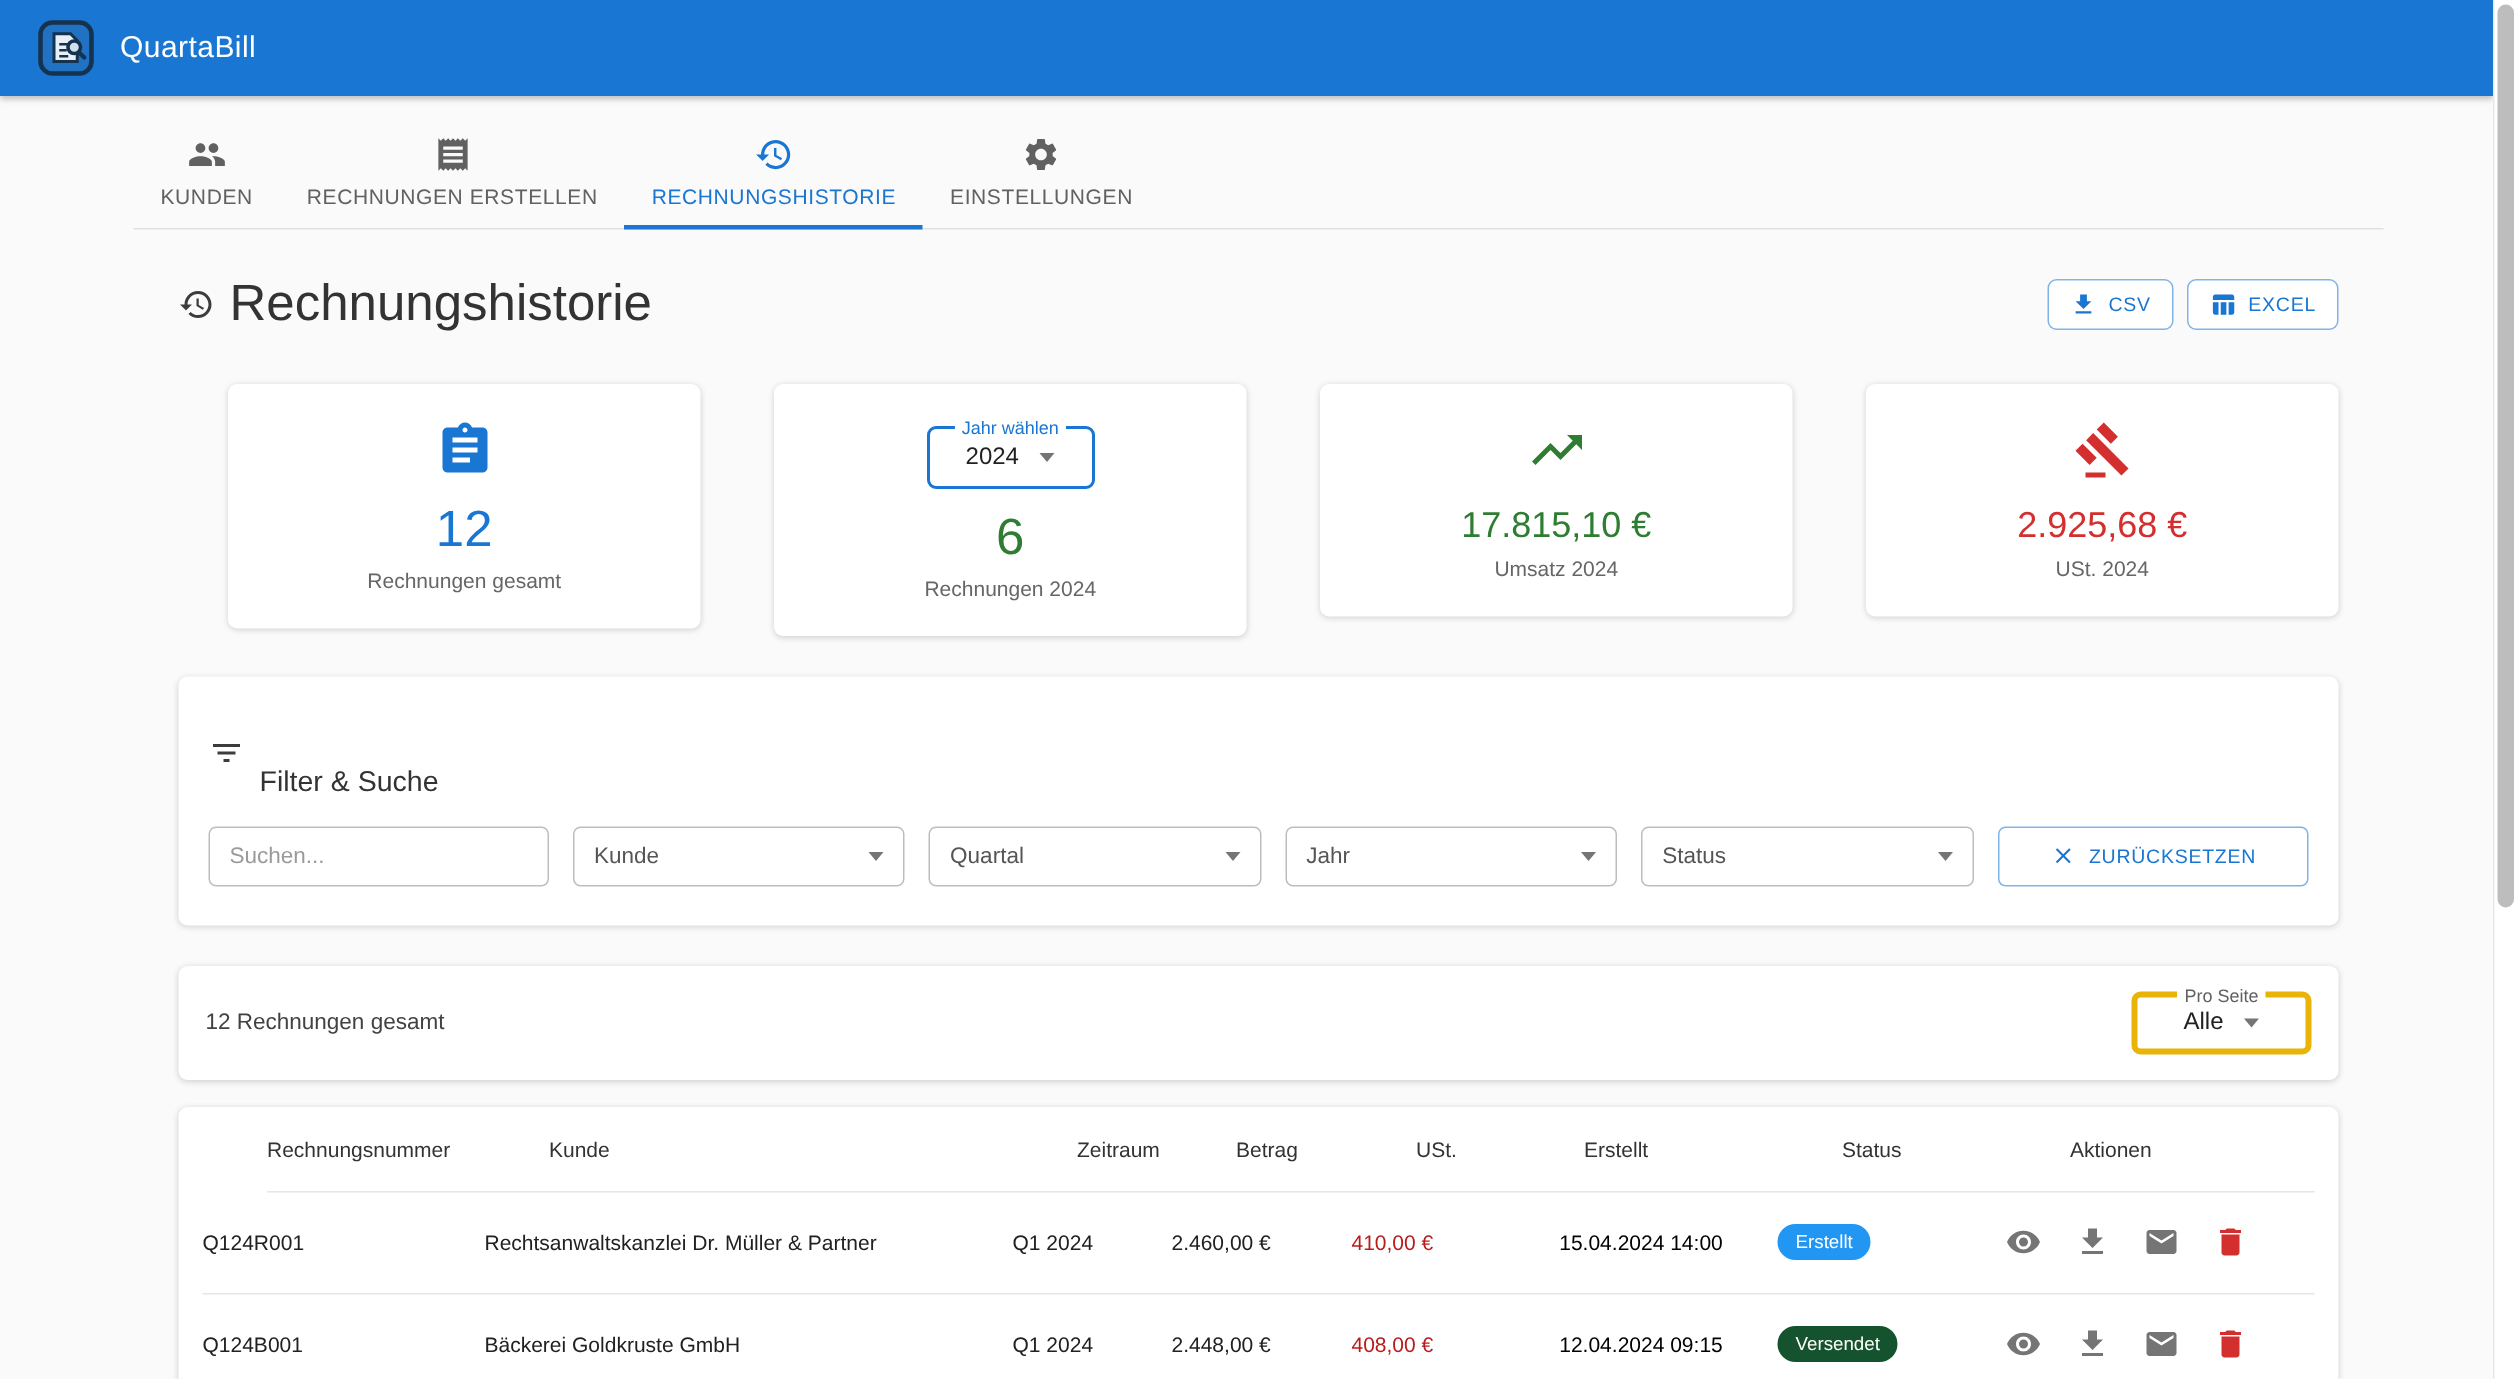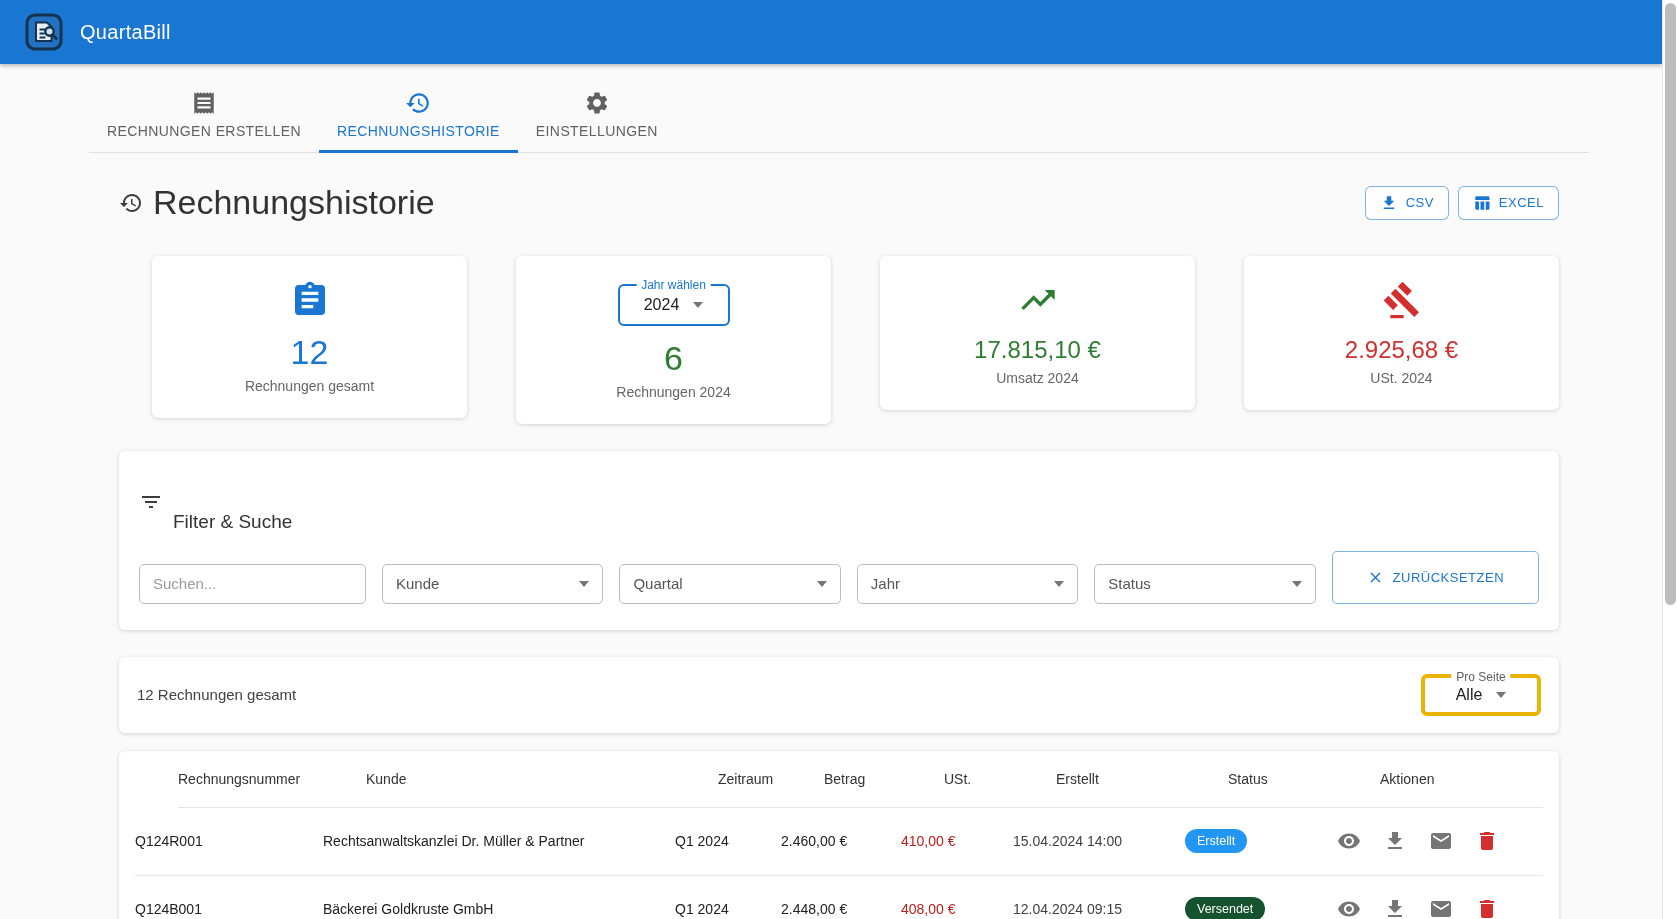--- a/index.html
+++ b/index.html
@@ -89,21 +89,21 @@
   .perpage-select { width:120px; border:4px solid #eab308; }
   .perpage-select .nlabel { color:#616161; }
 
   
   .filter-card { margin-top:27px; padding:20px 20px 26px; }
   .filter-head { display:flex; align-items:center; gap:10px; margin-bottom:18px; }
   .filter-head svg { width:24px; height:24px; fill:#3c3c3c; }
   .filter-title { font-size:19px; font-weight:500; color:#333;margin-top:40px; }
   .filter-row { display:flex; gap:16px; }
   .field { flex:1; height:40px; border:1px solid #bdbdbd; border-radius:5px; background:#fff;
-    display:flex; align-items:center; padding:0 13px; font-size:15px; color:#555;margin-top:13px; }
+    display:flex; align-items:center; padding:0 13px; font-size:15px; color:#555; }
   input.field { font-family:inherit; }
   input.field::placeholder { color:#9a9a9a; opacity:1; }
   .select-field { justify-content:space-between; cursor:pointer; }
   .select-field .caret { margin-left:8px; }
   .reset-btn { flex:1; display:flex; align-items:center; justify-content:center; gap:9px;
     border:1px solid rgba(25,118,210,.55); border-radius:5px; background:#fff; cursor:pointer;
     color:#1976d2; font-size:13px; font-weight:500; letter-spacing:.5px; font-family:inherit; }
   .reset-btn svg { width:17px; height:17px; fill:currentColor; }
 
   
@@ -115,21 +115,21 @@
   .table-card { margin-top:18px; border-radius:6px 6px 0 0; padding:0 16px; }
   .trow {
     display:grid; align-items:center;
     grid-template-columns:188px 352px 106px 120px 112px 172px 152px 1fr;
     border-bottom:1px solid #e6e6e6;
   }
   .trow.thead { height:57px; font-weight:500; color:#333;margin-left:43px; }
   .trow.tbody { height:68px; }
   .cell { font-size:14px; padding-right:10px; }
   .cell.vat { color:#b91c1c; }
-  .cell.created { color:#404040; }
+  .cell.created { color:#000000;text-align:center; }
   .pill { display:inline-block; padding:5px 12px; border-radius:14px; color:#fff; font-size:12.5px; }
   .actions { display:flex; align-items:center; gap:22px; }
   .icon-btn { width:24px; height:24px; cursor:pointer; color:#757575; background:none; border:none; padding:0; }
   .icon-btn svg { width:24px; height:24px; fill:currentColor; }
   .icon-btn.danger { color:#d32f2f; }
 </style>
 </head>
 <body>
 
 <header class="appbar">
@@ -145,20 +145,28 @@
   <span class="app-title">QuartaBill</span>
 </header>
 
 <div class="scrollbar-track">
   <div class="scrollbar-thumb"></div>
 </div>
 
 <div class="container">
 
   <nav class="tabs">
+    <div class="tab">
+      <span class="tab-icon">
+        <svg viewBox="0 0 24 24">
+            <path d="M16 11c1.66 0 2.99-1.34 2.99-3S17.66 5 16 5c-1.66 0-3 1.34-3 3s1.34 3 3 3zm-8 0c1.66 0 2.99-1.34 2.99-3S9.66 5 8 5C6.34 5 5 6.34 5 8s1.34 3 3 3zm0 2c-2.33 0-7 1.17-7 3.5V19h14v-2.5c0-2.33-4.67-3.5-7-3.5zm8 0c-.29 0-.62.02-.97.05 1.16.84 1.97 1.97 1.97 3.45V19h6v-2.5c0-2.33-4.67-3.5-7-3.5z"></path>
+          </svg>
+      </span>
+      <span class="tab-label">KUNDEN</span>
+    </div>
     <div class="tab">
       <span class="tab-icon">
         <svg viewBox="0 0 24 24">
             <path d="M18 17H6v-2h12v2zm0-4H6v-2h12v2zm0-4H6V7h12v2zM3 22l1.5-1.5L6 22l1.5-1.5L9 22l1.5-1.5L12 22l1.5-1.5L15 22l1.5-1.5L18 22l1.5-1.5L21 22V2l-1.5 1.5L18 2l-1.5 1.5L15 2l-1.5 1.5L12 2l-1.5 1.5L9 2 7.5 3.5 6 2 4.5 3.5 3 2v20z"></path>
           </svg>
       </span>
       <span class="tab-label">RECHNUNGEN ERSTELLEN</span>
     </div>
     <div class="tab active">
       <span class="tab-icon">

